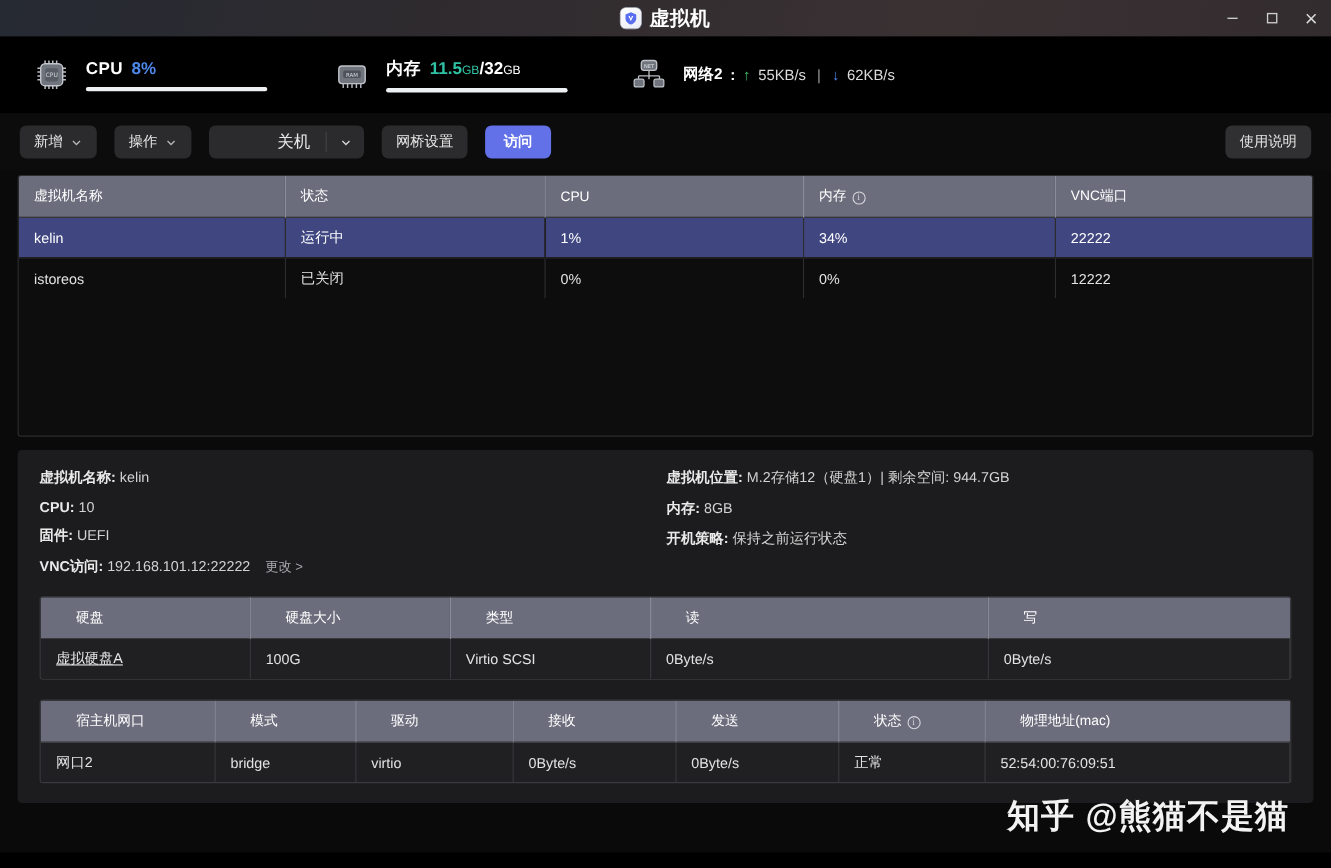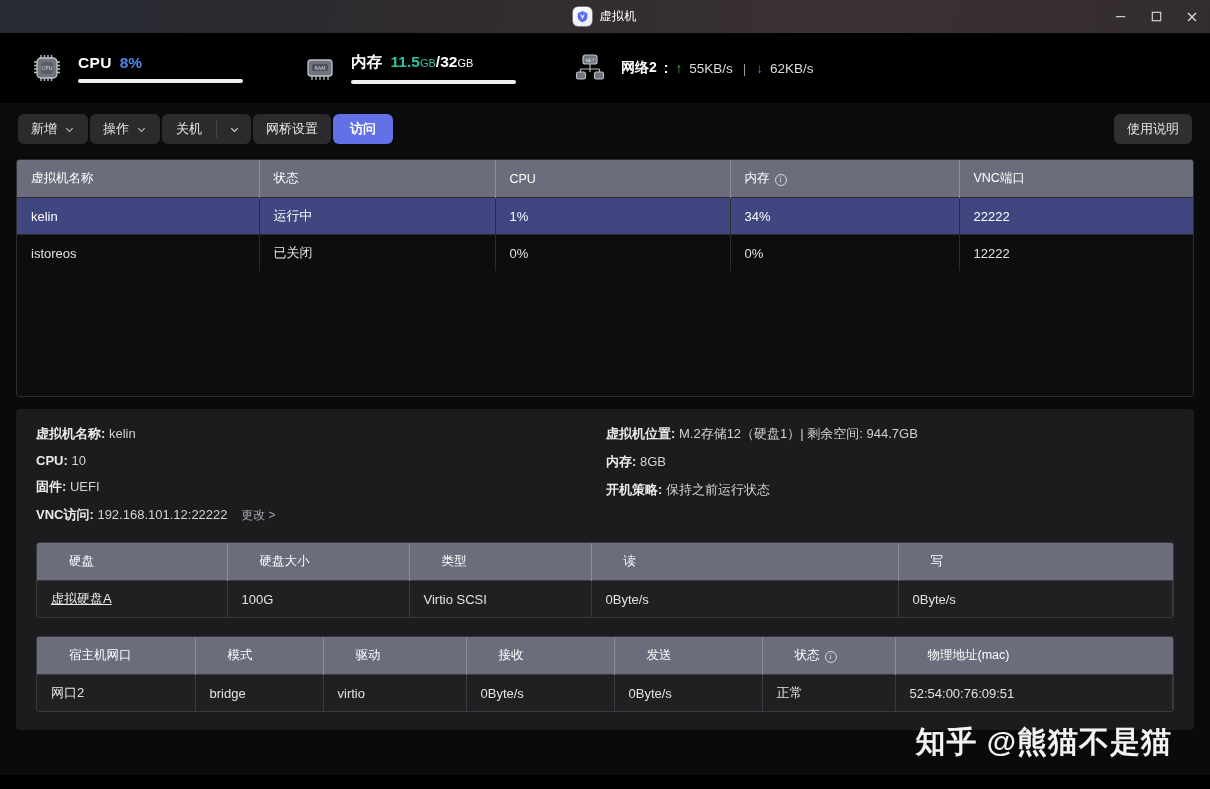--- a/index.html
+++ b/index.html
@@ -18,21 +18,21 @@
     display: flex; align-items: center; justify-content: center;
   }
   .title-group { display:flex; align-items:center; gap:7px; }
   .app-icon {
     width: 19px; height: 19px; border-radius: 5px;
     background: linear-gradient(145deg,#ffffff,#e9ecf5);
     display:flex; align-items:center; justify-content:center;
     box-shadow: 0 0 0 .5px #b9c0d6;
   }
   .app-icon svg { display:block; }
-  .title-text { color:#ffffff; font-size:12px; font-weight:400; letter-spacing:.4px;text-align:center; }
+  .title-text { color:#ffffff; font-size:18px; font-weight:700; letter-spacing:.4px;text-align:center; }
   .winbtns { position:absolute; right:0; top:0; height:33px; display:flex; }
   .winbtn {
     width:36px; height:33px; display:flex; align-items:center; justify-content:center;
     color:#cfcfcf;
   }
   .winbtn svg { display:block; }
 
   
   .statsbar {
     height: 70px; width:100%; background:#000;
@@ -54,31 +54,31 @@
   .arrow-up { color:#3dc46a; font-weight:700; }
   .arrow-dn { color:#4d86e8; font-weight:700; }
   .sep { color:#9a9a9a; margin:0 3px; }
 
   .stat-cpu { margin-right: 60px; }
   .stat-mem { margin-right: 57px; }
 
   
   .toolbar {
     height: 52px; display:flex; align-items:center; padding: 0 18px;
-    gap: 2px; background:#0c0c0c;
+    gap: 16px; background:#0c0c0c;
   }
   .tbtn {
     height:30px; border-radius:6px; background:#2b2b2d; color:#e8e8e8;
     font-size:13px; display:flex; align-items:center; gap:7px;
     padding: 0 13px; white-space:nowrap; border:none;
     font-family:"Liberation Sans","DejaVu Sans",sans-serif;
   }
   .tbtn .chev { opacity:.8; display:flex; }
   .split { display:flex; height:30px; border-radius:6px; background:#2b2b2d; overflow:hidden; }
-  .split .s-main { display:flex; align-items:center; padding:0 14px; color:#e8e8e8; font-size:13px; }
+  .split .s-main { display:flex; align-items:center; padding:0 14px; color:#e8e8e8; font-size:15px;margin-left:48px; }
   .split .s-div { width:1px; background:#454548; margin:6px 0; }
   .split .s-arrow { display:flex; align-items:center; justify-content:center; width:34px; }
   .tbtn.primary { background:#6271e8; color:#ffffff; font-weight:700; padding:0 17px; }
   .toolbar-right { margin-left:auto; }
   .tbtn.ghost { background:#303032; color:#e3e3e3; }
 
   
   .panel {
     margin: 0 16px; border:1px solid #2d2d30; border-radius:3px;
     background:#0d0d0d; overflow:hidden;

